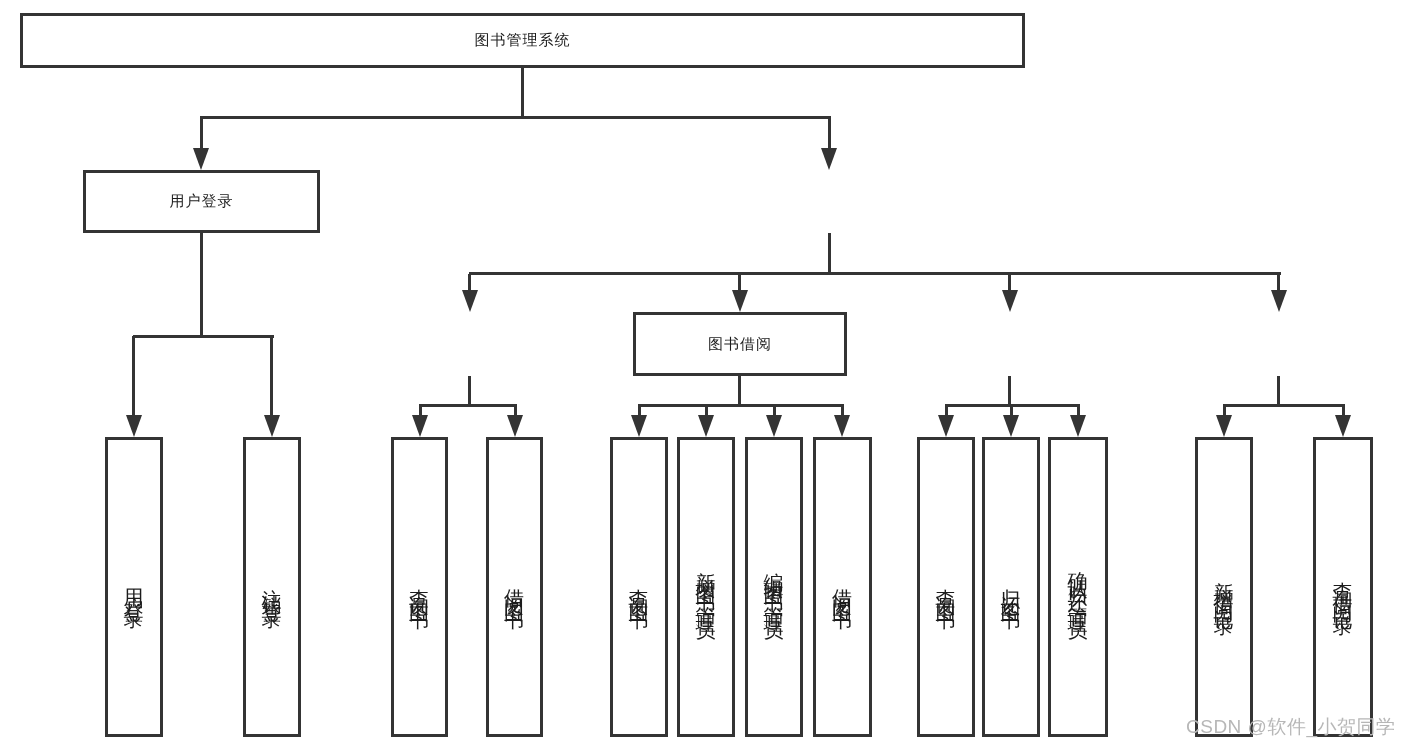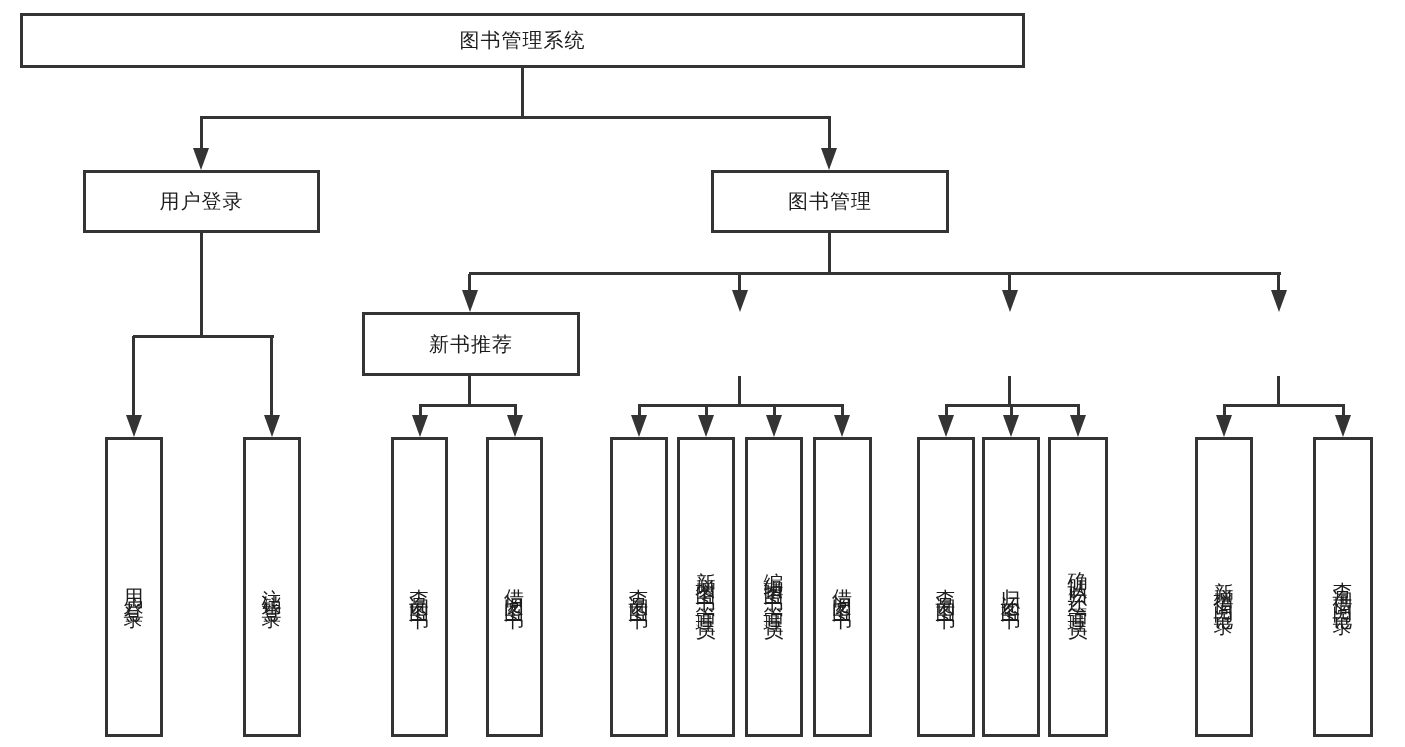--- a/index.html
+++ b/index.html
@@ -13,21 +13,21 @@
   }
   .node {
     position: absolute;
     box-sizing: border-box;
     border: 3px solid var(--line, #343434);
     background: #ffffff;
     display: flex;
     align-items: center;
     justify-content: center;
     color: var(--text, #1c1c1c);
-    font-size: 20px;
+    font-size: 15px;
     letter-spacing: 1px;
     z-index: 2;
   }
   .vnode {
     position: absolute;
     box-sizing: border-box;
     border: 3px solid var(--line, #343434);
     background: #ffffff;
     display: flex;
     align-items: center;
@@ -75,42 +75,41 @@
 
   <div class="vline" style="left:521px; top:68px; height:50px;"></div>
   <div class="hline" style="left:200px; top:116px; width:631px;"></div>
 
   <div class="vline" style="left:200px; top:117px; height:33px;"></div>
   <div class="arrow" style="left:193px; top:148px;"></div>
   <div class="vline" style="left:828px; top:117px; height:33px;"></div>
   <div class="arrow" style="left:821px; top:148px;"></div>
 
   <div class="node" style="left:83px; top:170px; width:237px; height:63px;">用户登录</div>
-  <div class="node" style="left:711px; top:170px; width:238px; height:63px;">图书管理</div>
 
   <div class="vline" style="left:200px; top:233px; height:104px;"></div>
   <div class="hline" style="left:133px; top:335px; width:141px;"></div>
   <div class="vline" style="left:132px; top:336px; height:81px;"></div>
   <div class="arrow" style="left:126px; top:415px;"></div>
   <div class="vline" style="left:270px; top:336px; height:81px;"></div>
   <div class="arrow" style="left:264px; top:415px;"></div>
 
   <div class="vline" style="left:828px; top:233px; height:41px;"></div>
   <div class="hline" style="left:469px; top:272px; width:812px;"></div>
 
   <div class="vline" style="left:468px; top:274px; height:18px;"></div>
   <div class="arrow" style="left:462px; top:290px;"></div>
   <div class="vline" style="left:738px; top:274px; height:18px;"></div>
   <div class="arrow" style="left:732px; top:290px;"></div>
   <div class="vline" style="left:1008px; top:274px; height:18px;"></div>
   <div class="arrow" style="left:1002px; top:290px;"></div>
   <div class="vline" style="left:1277px; top:274px; height:18px;"></div>
   <div class="arrow" style="left:1271px; top:290px;"></div>
 
-  <div class="node" style="left:362px; top:312px; width:218px; height:64px;">新书推荐</div>
+  <div class="node" style="left:633px; top:312px; width:214px; height:64px;">图书借阅</div>
 
   <div class="vline" style="left:468px; top:376px; height:29px;"></div>
   <div class="vline" style="left:738px; top:376px; height:29px;"></div>
   <div class="vline" style="left:1008px; top:376px; height:29px;"></div>
   <div class="vline" style="left:1277px; top:376px; height:29px;"></div>
 
   <div class="hline" style="left:419px; top:404px; width:98px;"></div>
   <div class="hline" style="left:638px; top:404px; width:206px;"></div>
   <div class="hline" style="left:945px; top:404px; width:135px;"></div>
   <div class="hline" style="left:1223px; top:404px; width:122px;"></div>
@@ -175,14 +174,15 @@
     <span class="vtext">确认归还（管理员）</span>
   </div>
 
   <div class="vnode" style="left:1195px; width:58px;">
     <span class="vtext">新增借阅记录</span>
   </div>
   <div class="vnode" style="left:1313px; width:60px;">
     <span class="vtext">查询借阅记录</span>
   </div>
 
+  <div class="watermark">CSDN @软件_小贺同学</div>
 
 </div>
 
 </body></html>

